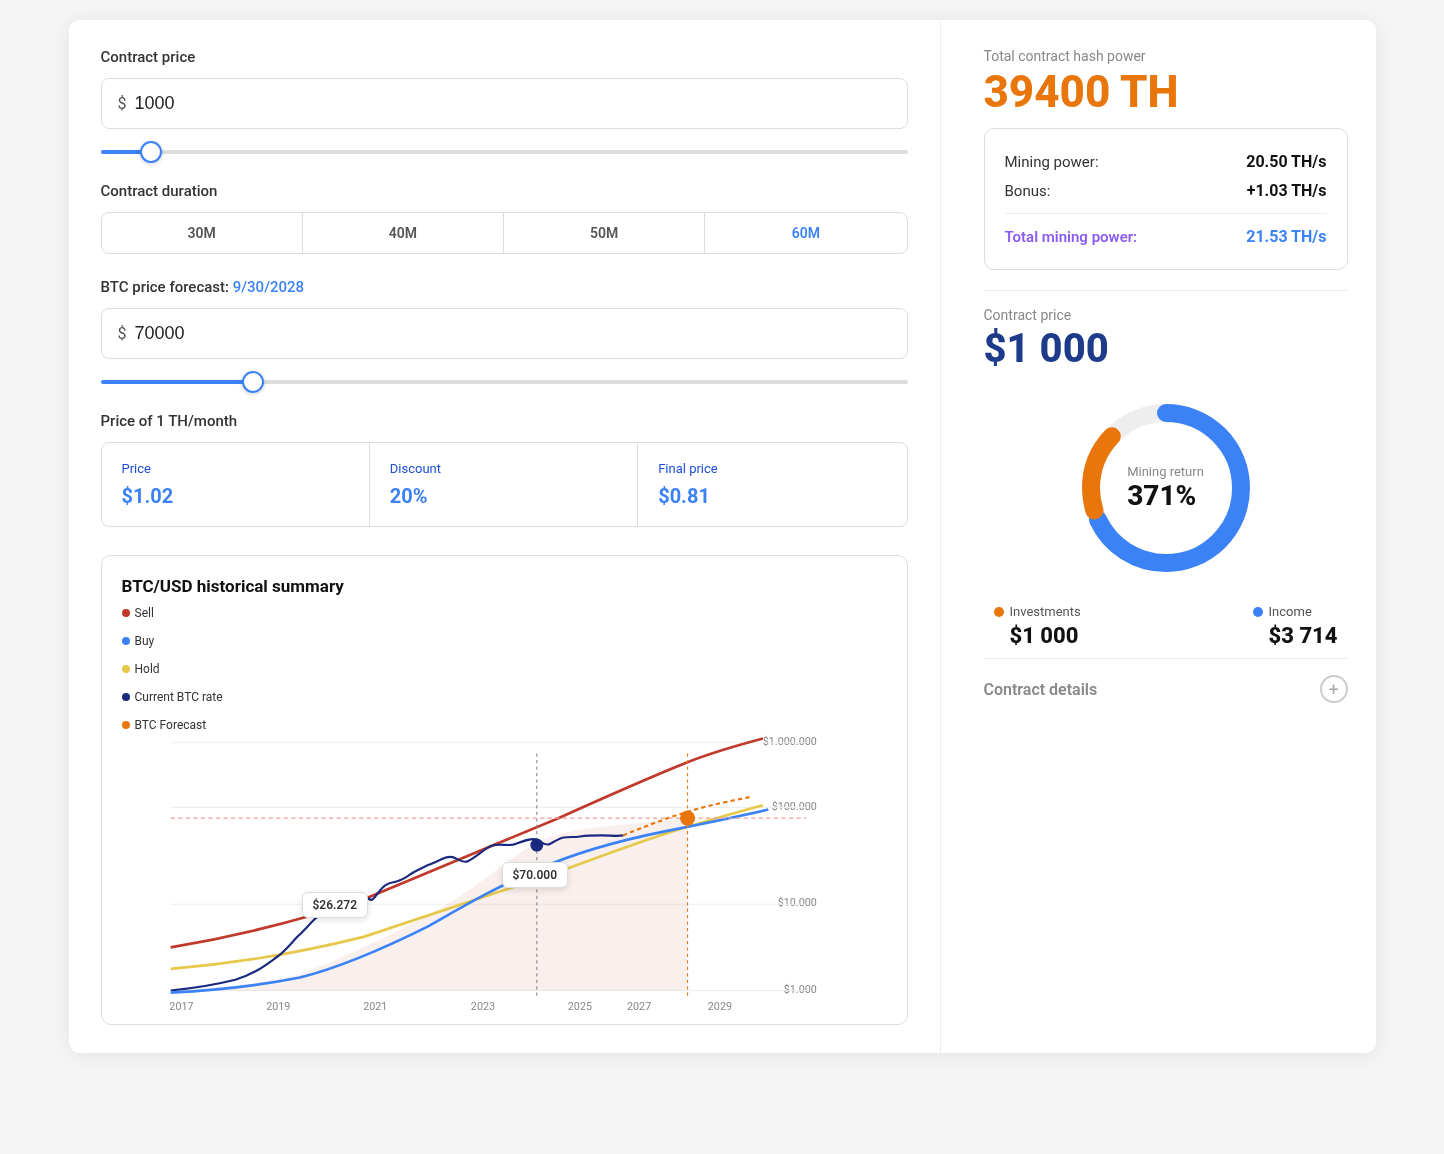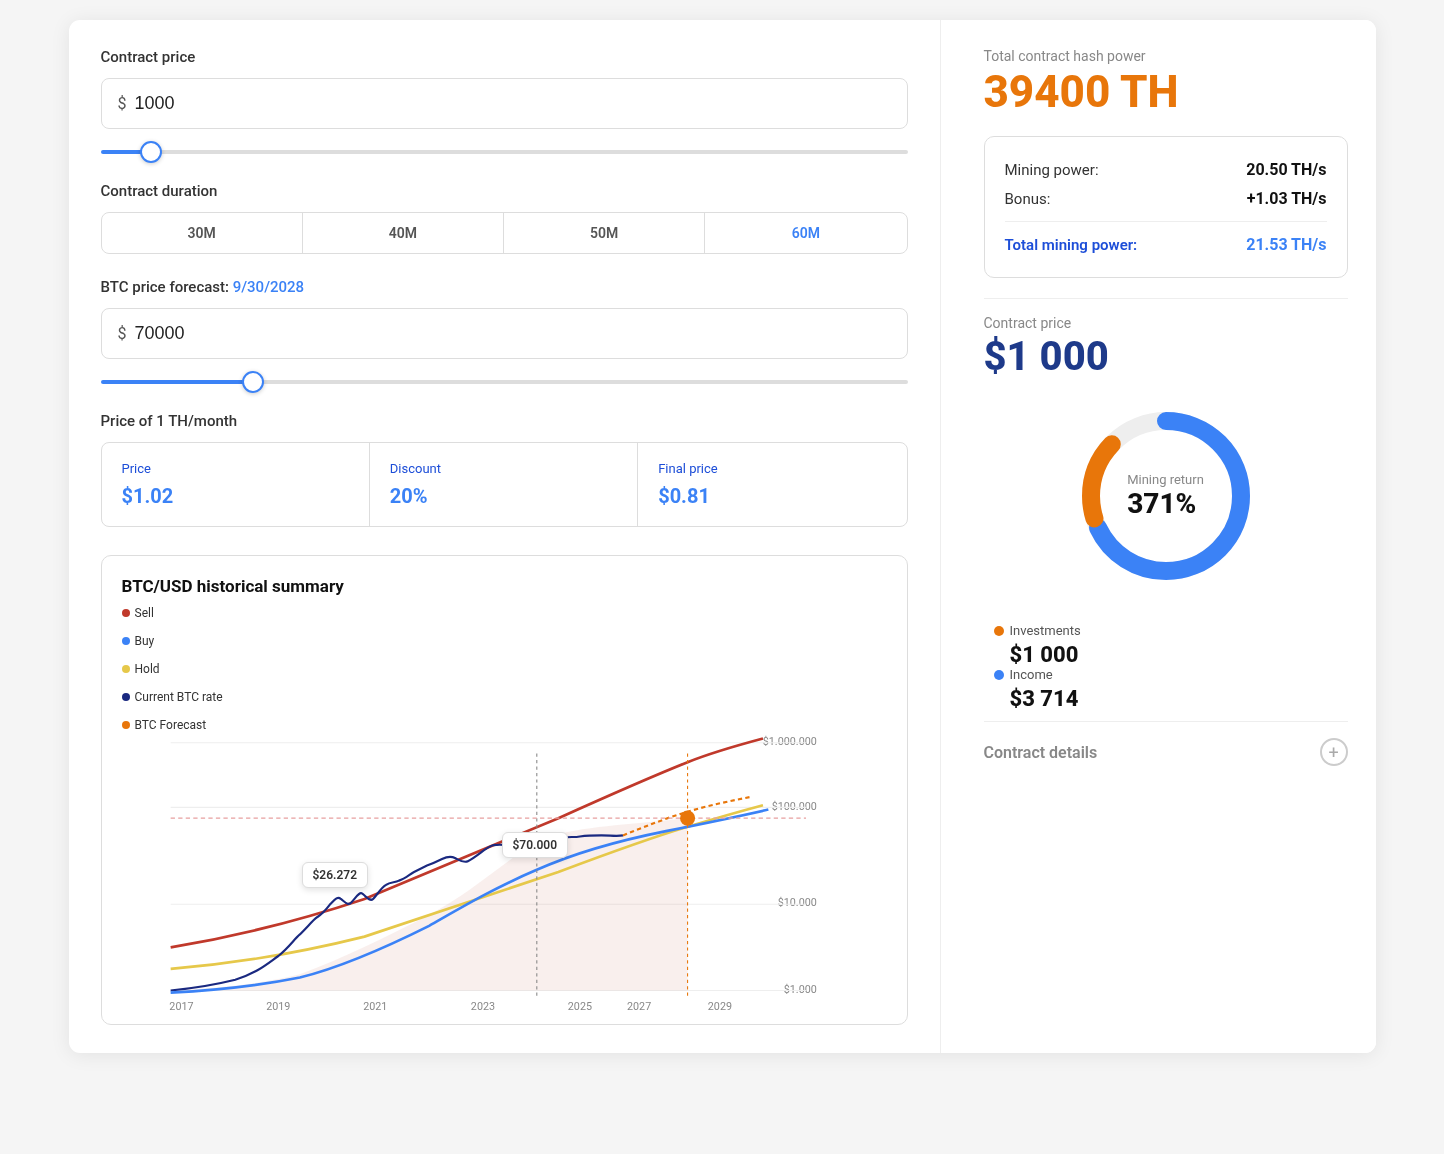--- a/index.html
+++ b/index.html
@@ -186,21 +186,21 @@
       height: 280px;
       width: 100%;
     }
     .chart-wrapper svg {
       width: 100%;
       height: 100%;
     }
 
     
     .hash-power-section {
-      margin-bottom: 20px;
+      margin-bottom: 12px;
     }
     .hash-subtitle {
       font-size: 14px;
       color: #888;
       margin-bottom: 4px;
     }
     .hash-value {
       font-size: 44px;
       font-weight: 800;
       color: #e8760a;
@@ -222,21 +222,21 @@
     .mining-row-label {
       font-size: 15px;
       color: #333;
     }
     .mining-row-value {
       font-size: 16px;
       font-weight: 700;
       color: #111;
     }
     .mining-row-value.blue { color: #3b82f6; }
-    .mining-row.total .mining-row-label { color: #1d4ed8; font-weight: 600; }
+    .mining-row.total .mining-row-label { color: #8b5cf6; font-weight: 600; }
     .mining-row.total .mining-row-value { color: #3b82f6; }
     hr.divider {
       border: none;
       border-top: 1px solid #eee;
       margin: 8px 0;
     }
 
     
     .contract-price-section {
       margin-bottom: 16px;
@@ -285,22 +285,21 @@
       font-weight: 800;
       color: #111;
     }
 
     .investment-row {
       display: flex;
       justify-content: space-between;
       align-items: flex-start;
       width: 100%;
       padding: 0 10px;
-      margin-top: 19px;
-      flex-direction: column;
+      margin-top: 8px;
     }
     .inv-item {
       text-align: left;
     }
     .inv-dot-label {
       display: flex;
       align-items: center;
       gap: 6px;
       font-size: 13px;
       color: #555;
@@ -349,20 +348,21 @@
       position: absolute;
       background: white;
       border: 1px solid #ddd;
       border-radius: 6px;
       padding: 5px 10px;
       font-size: 12px;
       font-weight: 600;
       color: #333;
       pointer-events: none;
       box-shadow: 0 2px 6px rgba(0,0,0,0.12);
+      margin-top: 30px;
     }
   </style>
 </head>
 <body>
 
 <div class="container">
 
   <div class="left-panel">
 
     <div class="section-title">Contract price</div>

